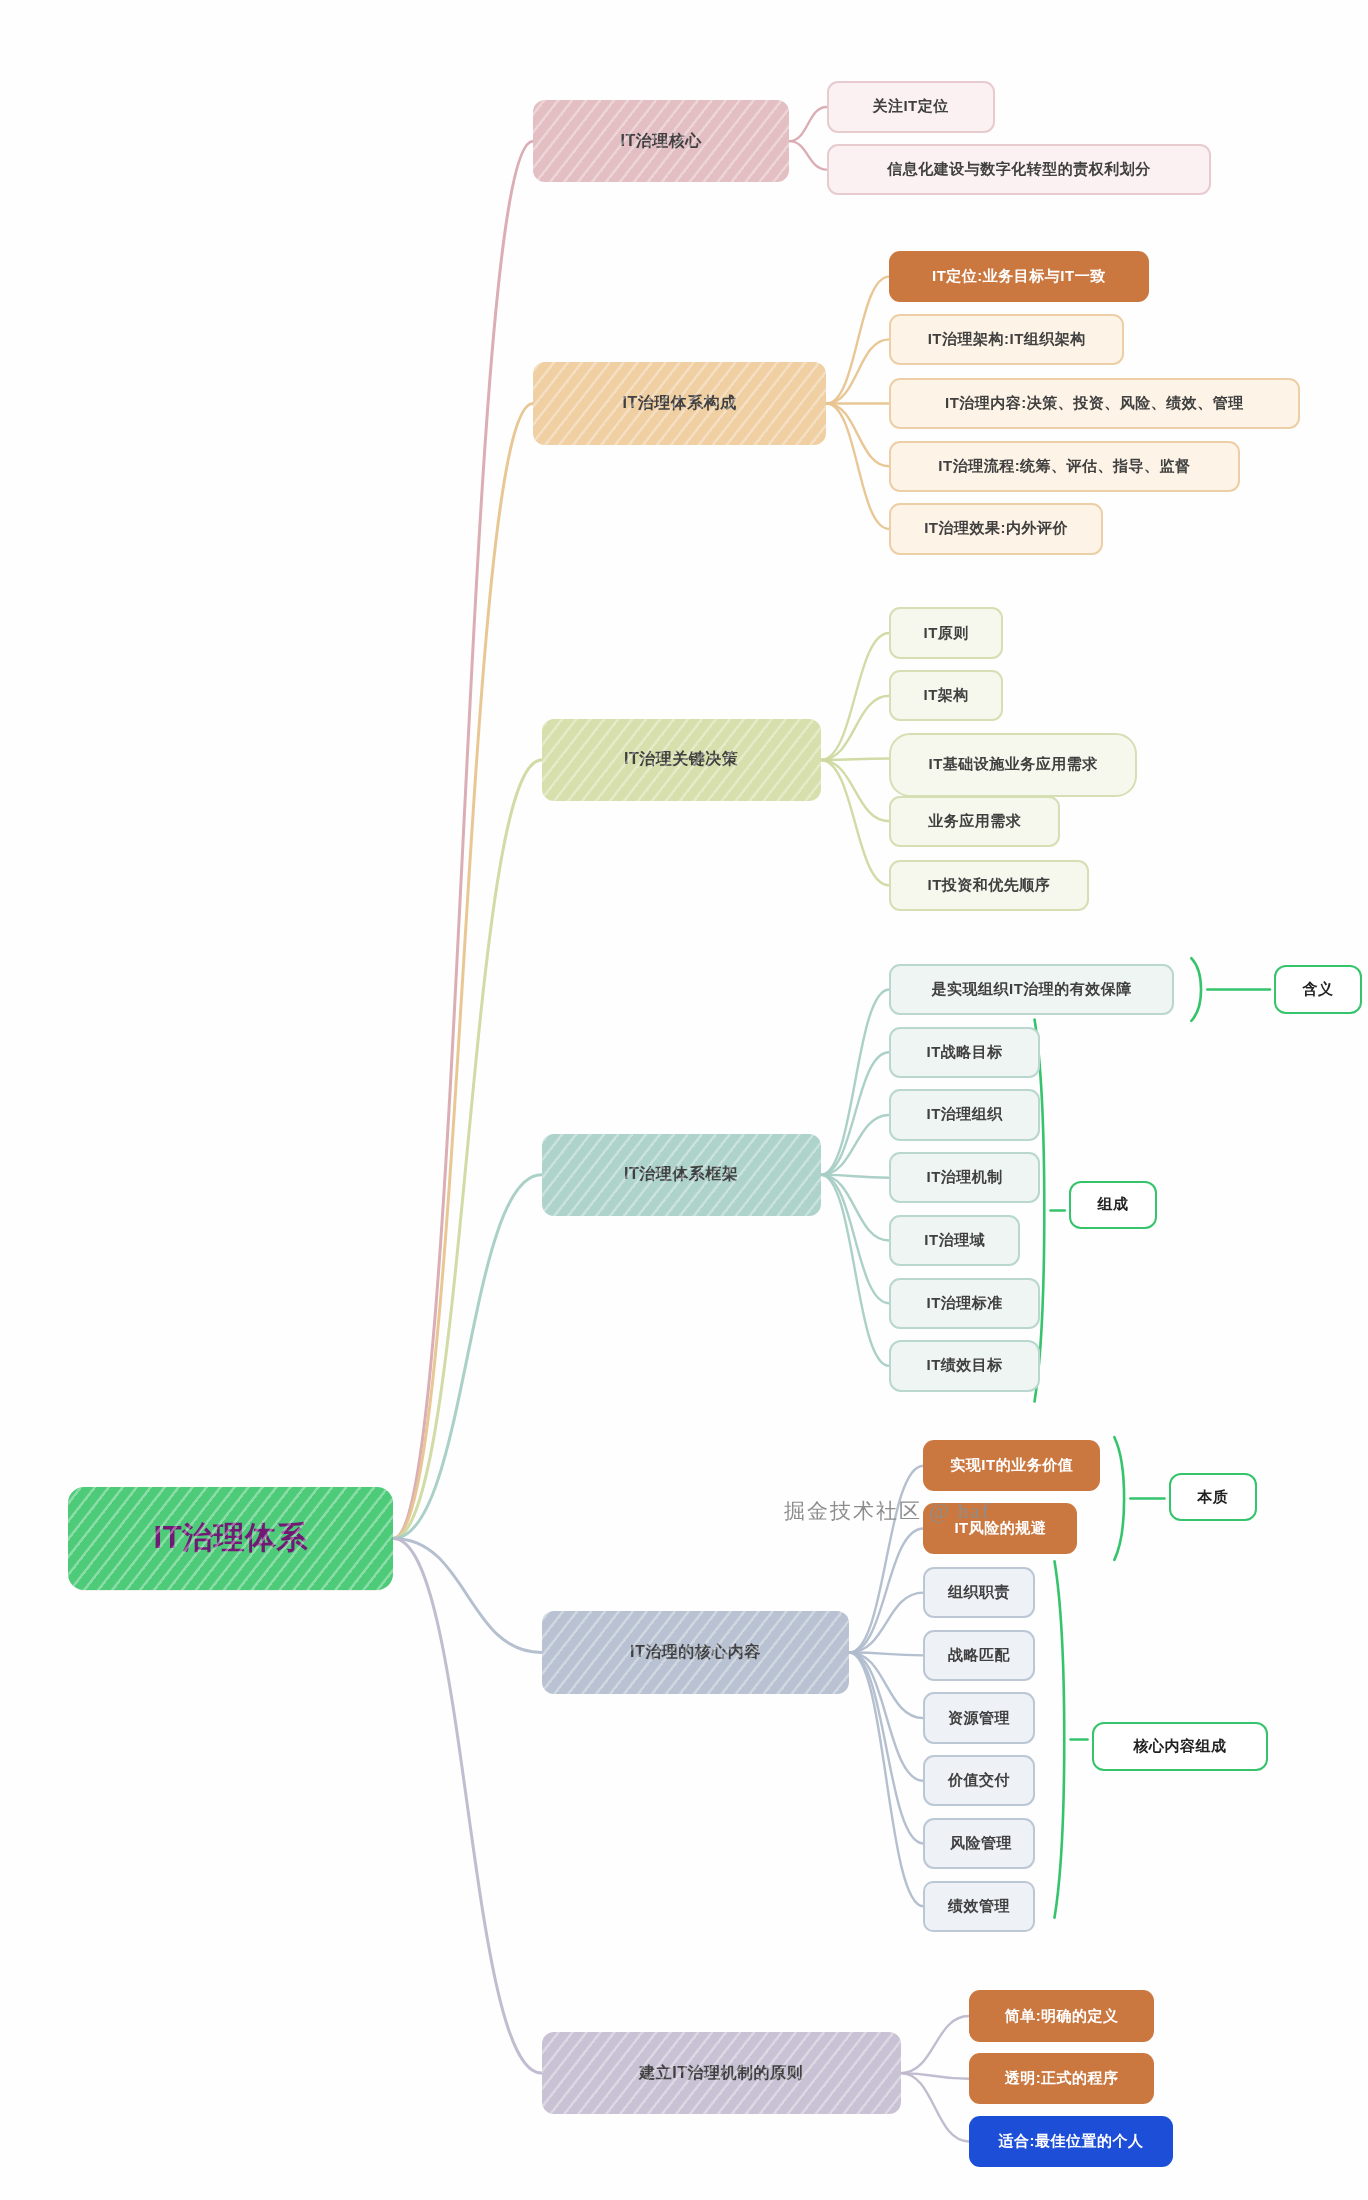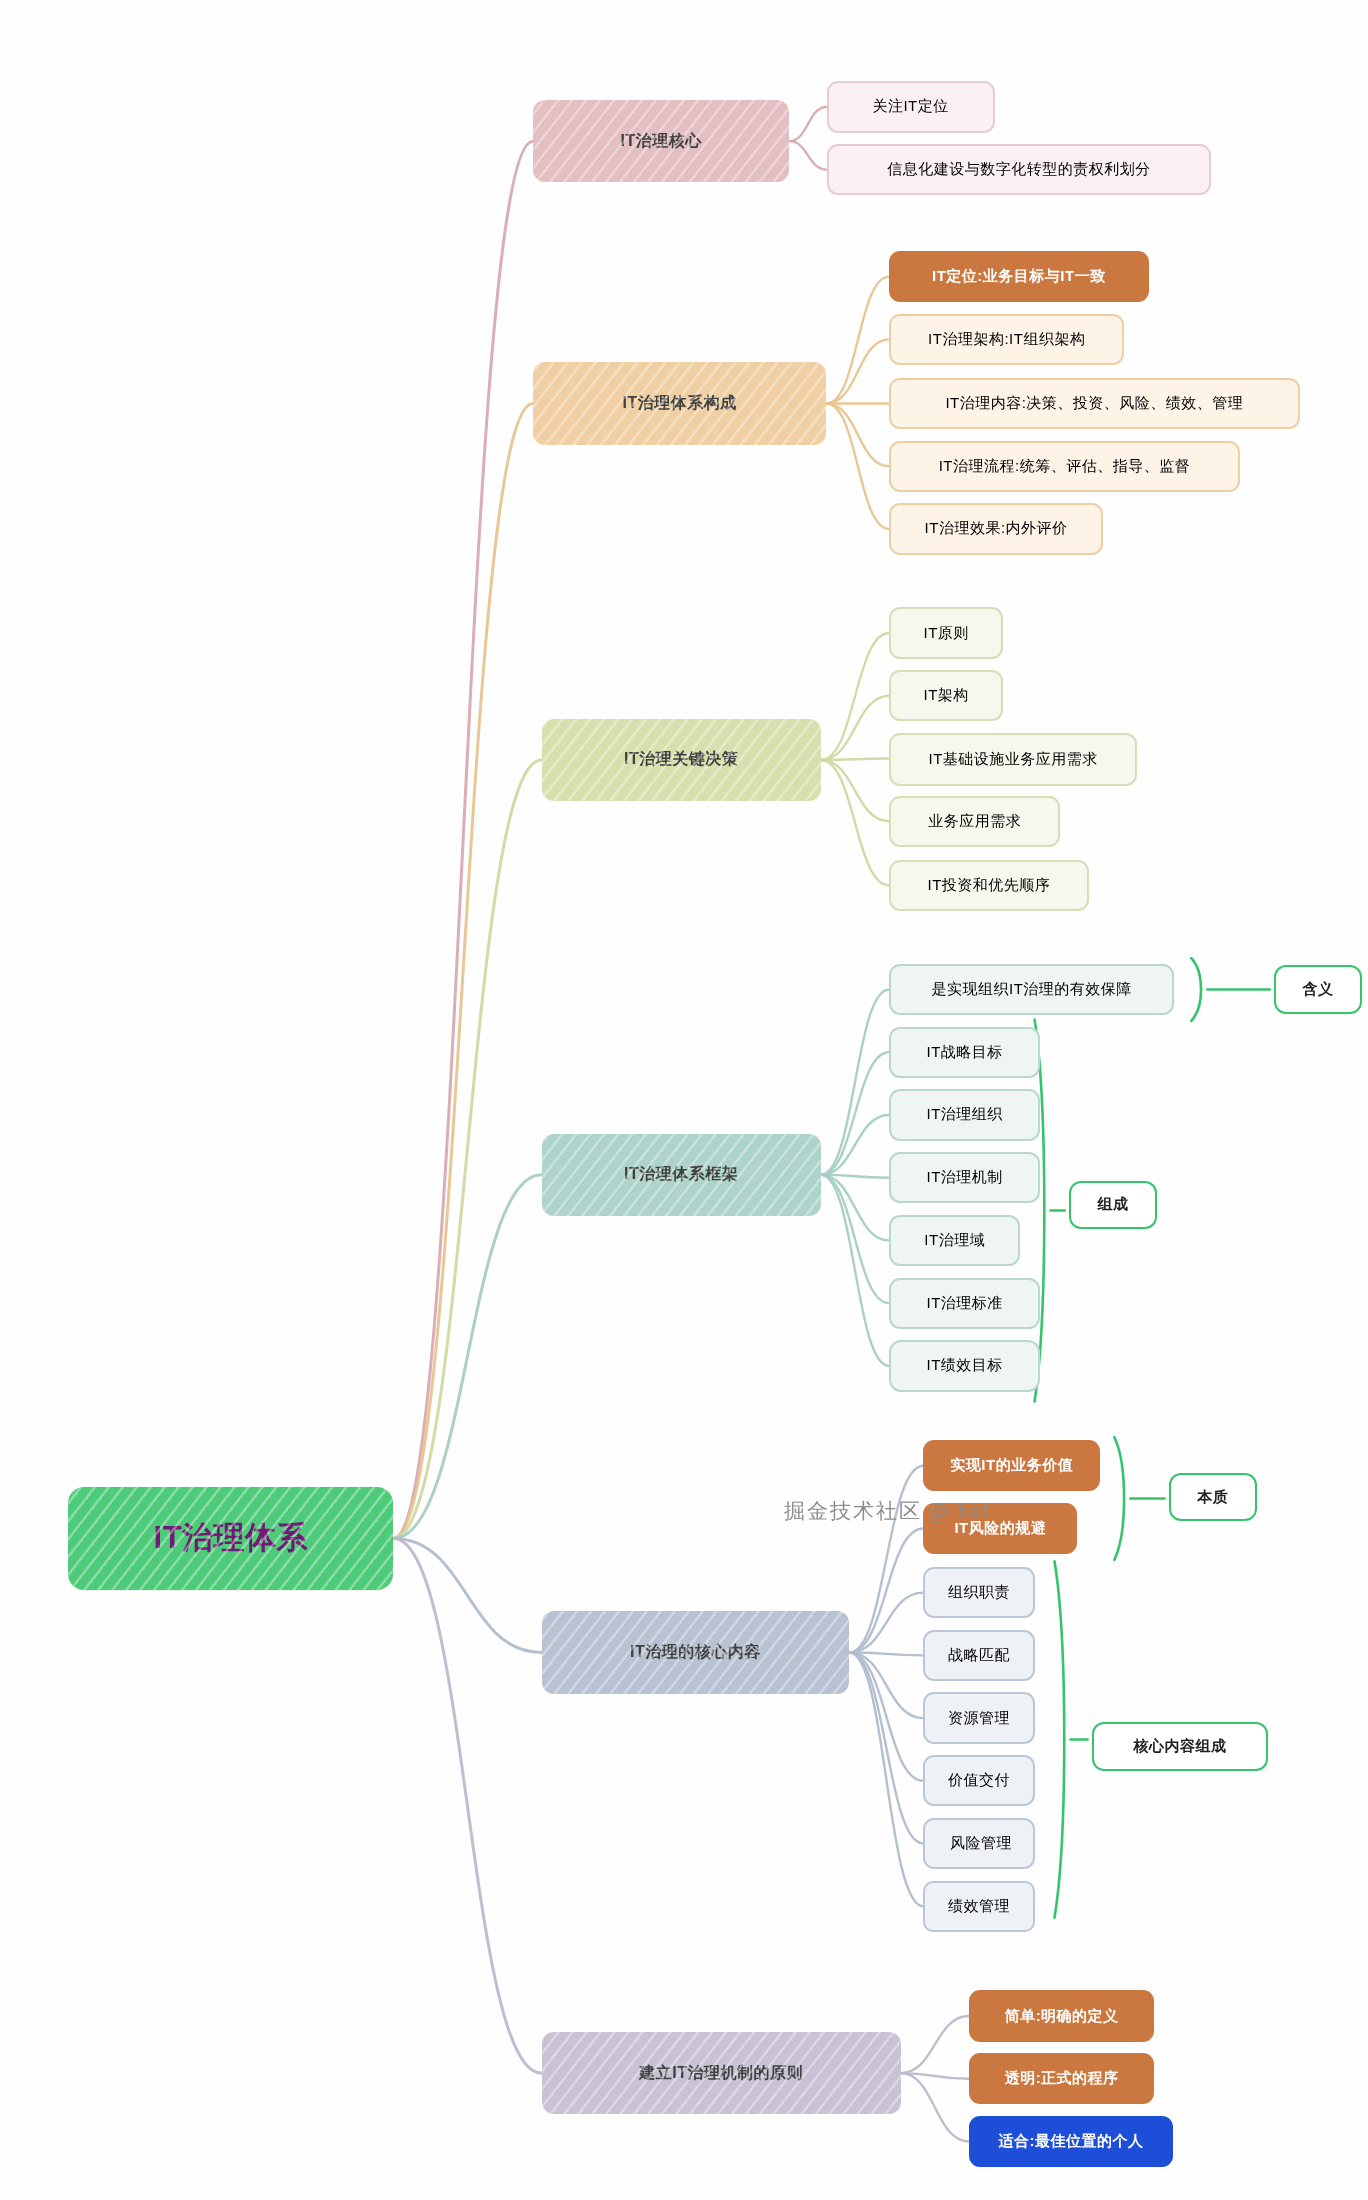--- a/index.html
+++ b/index.html
@@ -61,22 +61,22 @@
     border-radius:12px;
     color:#404040;
     font-size:16px;
     font-weight:700;
   }
   
   .leaf{
     border-radius:11px;
     border:2px solid;
     font-size:15px;
-    font-weight:400;
-    color:#000000;
+    font-weight:700;
+    color:#404040;
     padding:0 12px;
   }
   .leaf.solid{
     border:none;
     color:#ffffff;
     font-weight:700;
   }
   
   .anno{
     border:2.5px solid #35c46b;
@@ -156,21 +156,21 @@
       <div class="node leaf" style="background: rgb(251, 241, 242); border-color: rgb(231, 203, 207); left: 826.5px; top: 144.005px; width: 384.75px; height: 51.3286px;">信息化建设与数字化转型的责权利划分</div>
       <div class="node branch" style="background: rgb(240, 207, 162); left: 532.95px; top: 362.152px; width: 293.55px; height: 82.696px;">IT治理体系构成</div>
       <div class="node leaf solid" style="background: rgb(203, 120, 64); left: 889.2px; top: 250.94px; width: 259.35px; height: 51.3286px;">IT定位:业务目标与IT一致</div>
       <div class="node leaf" style="background: rgb(253, 243, 230); border-color: rgb(236, 207, 166); left: 889.2px; top: 313.675px; width: 235.125px; height: 51.3286px;">IT治理架构:IT组织架构</div>
       <div class="node leaf" style="background: rgb(253, 243, 230); border-color: rgb(236, 207, 166); left: 889.2px; top: 377.835px; width: 410.4px; height: 51.3286px;">IT治理内容:决策、投资、风险、绩效、管理</div>
       <div class="node leaf" style="background: rgb(253, 243, 230); border-color: rgb(236, 207, 166); left: 889.2px; top: 440.57px; width: 350.55px; height: 51.3286px;">IT治理流程:统筹、评估、指导、监督</div>
       <div class="node leaf" style="background: rgb(253, 243, 230); border-color: rgb(236, 207, 166); left: 889.2px; top: 503.305px; width: 213.75px; height: 51.3286px;">IT治理效果:内外评价</div>
       <div class="node branch" style="background: rgb(215, 224, 173); left: 541.5px; top: 718.6px; width: 279.3px; height: 82.696px;">IT治理关键决策</div>
       <div class="node leaf" style="background: rgb(246, 248, 237); border-color: rgb(213, 223, 179); left: 889.2px; top: 607.388px; width: 114px; height: 51.3286px;">IT原则</div>
       <div class="node leaf" style="background: rgb(246, 248, 237); border-color: rgb(213, 223, 179); left: 889.2px; top: 670.123px; width: 114px; height: 51.3286px;">IT架构</div>
-      <div class="node leaf" style="background: rgb(246, 248, 237); border-color: rgb(213, 223, 179); left: 889.2px; top: 732.858px; width: 247.95px; height: 53px;">IT基础设施业务应用需求</div>
+      <div class="node leaf" style="background: rgb(246, 248, 237); border-color: rgb(213, 223, 179); left: 889.2px; top: 732.858px; width: 247.95px; height: 64px; border-radius: 21px;">IT基础设施业务应用需求</div>
       <div class="node leaf" style="background: rgb(246, 248, 237); border-color: rgb(213, 223, 179); left: 889.2px; top: 795.593px; width: 171px; height: 51.3286px;">业务应用需求</div>
       <div class="node leaf" style="background: rgb(246, 248, 237); border-color: rgb(213, 223, 179); left: 889.2px; top: 859.754px; width: 199.5px; height: 51.3286px;">IT投资和优先顺序</div>
       <div class="node branch" style="background: rgb(174, 211, 203); left: 541.5px; top: 1133.51px; width: 279.3px; height: 82.696px;">IT治理体系框架</div>
       <div class="node leaf" style="background: rgb(238, 245, 243); border-color: rgb(185, 215, 207); left: 889.2px; top: 963.837px; width: 285px; height: 51.3286px;">是实现组织IT治理的有效保障</div>
       <div class="node leaf" style="background: rgb(238, 245, 243); border-color: rgb(185, 215, 207); left: 889.2px; top: 1026.57px; width: 151.05px; height: 51.3286px;">IT战略目标</div>
       <div class="node leaf" style="background: rgb(238, 245, 243); border-color: rgb(185, 215, 207); left: 889.2px; top: 1089.31px; width: 151.05px; height: 51.3286px;">IT治理组织</div>
       <div class="node leaf" style="background: rgb(238, 245, 243); border-color: rgb(185, 215, 207); left: 889.2px; top: 1152.04px; width: 151.05px; height: 51.3286px;">IT治理机制</div>
       <div class="node leaf" style="background: rgb(238, 245, 243); border-color: rgb(185, 215, 207); left: 889.2px; top: 1214.78px; width: 131.1px; height: 51.3286px;">IT治理域</div>
       <div class="node leaf" style="background: rgb(238, 245, 243); border-color: rgb(185, 215, 207); left: 889.2px; top: 1277.51px; width: 151.05px; height: 51.3286px;">IT治理标准</div>
       <div class="node leaf" style="background: rgb(238, 245, 243); border-color: rgb(185, 215, 207); left: 889.2px; top: 1340.25px; width: 151.05px; height: 51.3286px; border-radius: 12px;">IT绩效目标</div>

